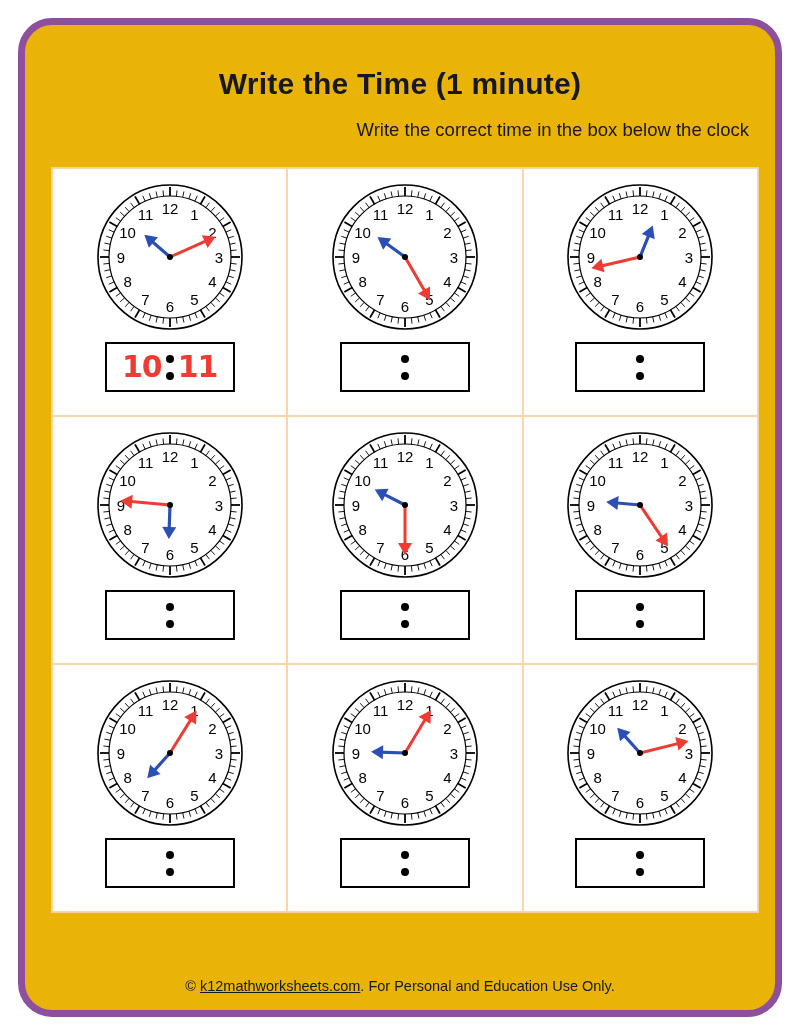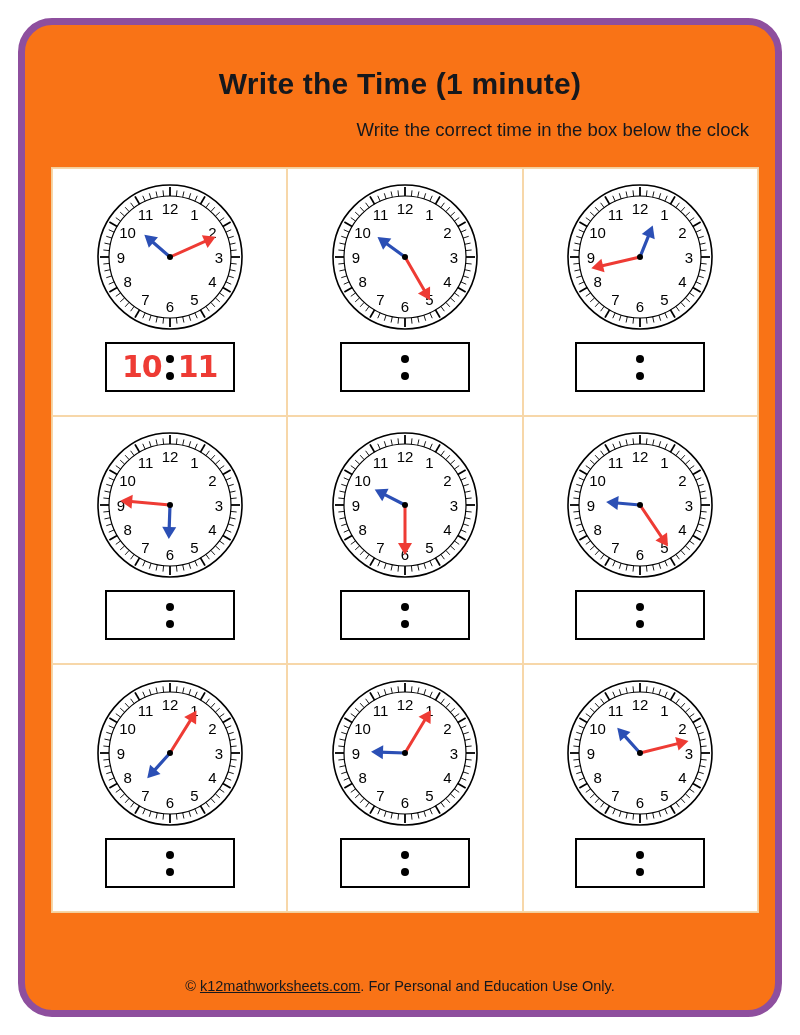--- a/index.html
+++ b/index.html
@@ -21,21 +21,21 @@
     box-sizing: border-box;
     padding: 18px;
   }
   .sheet {
     position: relative;
     box-sizing: border-box;
     width: 764px;
     height: 999px;
     border: 7px solid #8e4f9e;
     border-radius: 34px;
-    background: #f97316;
+    background: #eab308;
     padding: 26px 26px 10px 26px;
   }
   .title {
     text-align: center;
     font-size: 30px;
     font-weight: bold;
     letter-spacing: 0.2px;
     margin: 16px 0 0 0;
     color: #16181d;
   }

